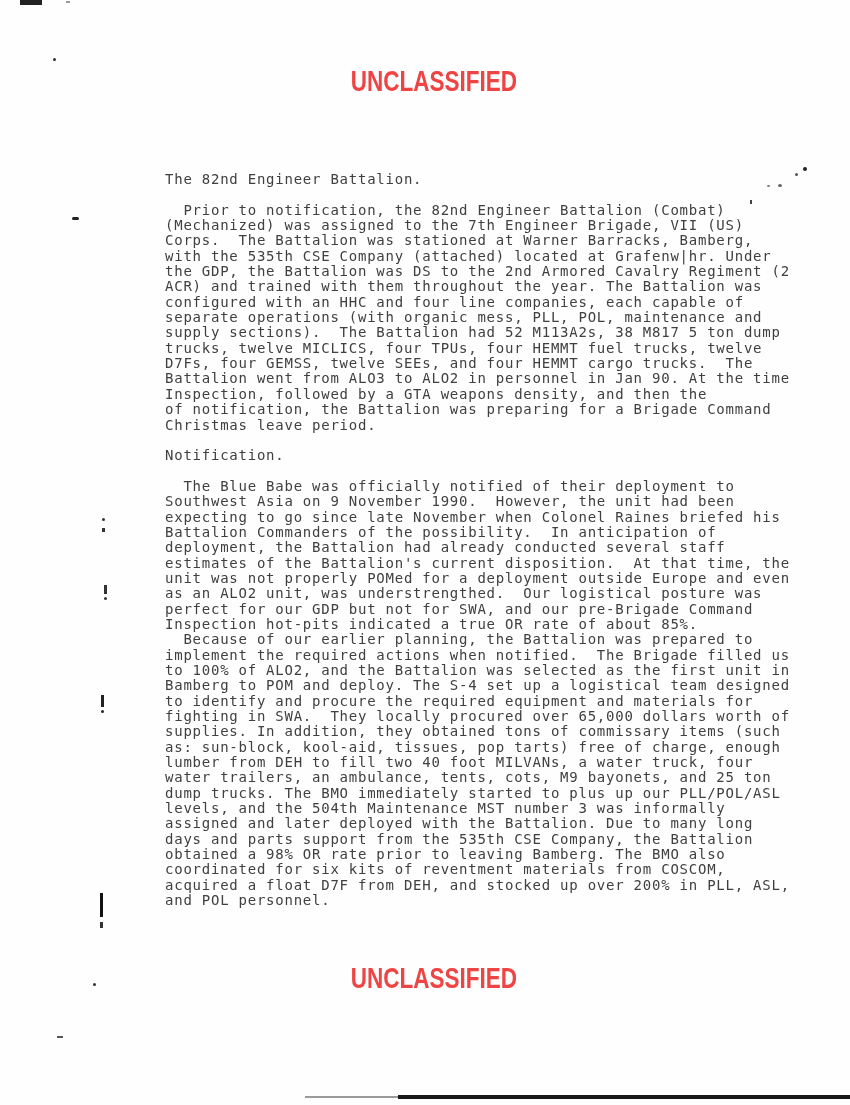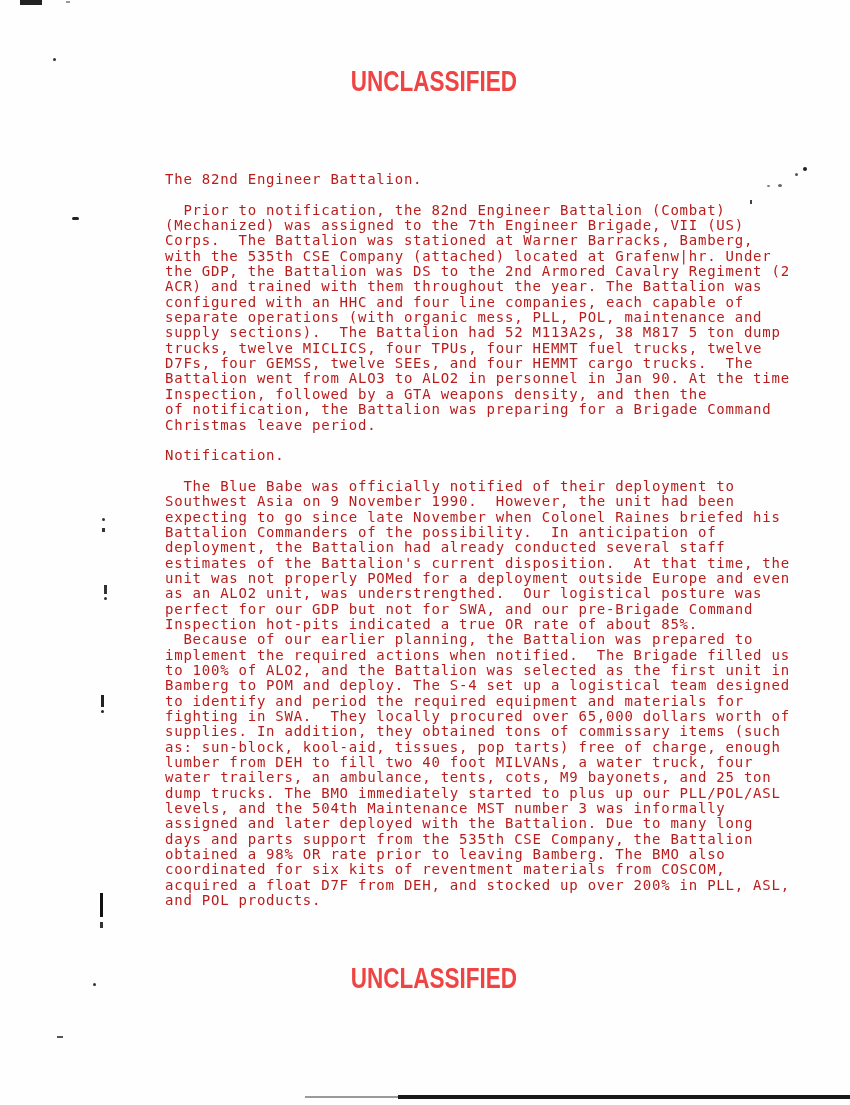--- a/index.html
+++ b/index.html
@@ -30,21 +30,21 @@
     transform:scaleX(0.75);
     transform-origin:center;
   }
   .classification.top{top:64px;}
   .classification.bottom{top:961px;}
   #body-text{
     position:absolute;
     left:165px;
     top:172px;
     width:660px;
-    color:#b91c1c;
+    color:#404040;
     font-family:"DejaVu Sans Mono",monospace;
     font-size:14px;
     letter-spacing:0.76px;
   }
   .tline{
     height:15.35px;
     line-height:15.35px;
     white-space:pre;
   }
   .artifact{position:absolute;background:#333;}
@@ -95,34 +95,34 @@
       <div class="tline">deployment, the Battalion had already conducted several staff</div>
       <div class="tline">estimates of the Battalion's current disposition.  At that time, the</div>
       <div class="tline">unit was not properly POMed for a deployment outside Europe and even</div>
       <div class="tline">as an ALO2 unit, was understrengthed.  Our logistical posture was</div>
       <div class="tline">perfect for our GDP but not for SWA, and our pre-Brigade Command</div>
       <div class="tline">Inspection hot-pits indicated a true OR rate of about 85%.</div>
       <div class="tline">  Because of our earlier planning, the Battalion was prepared to</div>
       <div class="tline">implement the required actions when notified.  The Brigade filled us</div>
       <div class="tline">to 100% of ALO2, and the Battalion was selected as the first unit in</div>
       <div class="tline">Bamberg to POM and deploy. The S-4 set up a logistical team designed</div>
-      <div class="tline">to identify and period the required equipment and materials for</div>
+      <div class="tline">to identify and procure the required equipment and materials for</div>
       <div class="tline">fighting in SWA.  They locally procured over 65,000 dollars worth of</div>
       <div class="tline">supplies. In addition, they obtained tons of commissary items (such</div>
       <div class="tline">as: sun-block, kool-aid, tissues, pop tarts) free of charge, enough</div>
       <div class="tline">lumber from DEH to fill two 40 foot MILVANs, a water truck, four</div>
       <div class="tline">water trailers, an ambulance, tents, cots, M9 bayonets, and 25 ton</div>
       <div class="tline">dump trucks. The BMO immediately started to plus up our PLL/POL/ASL</div>
       <div class="tline">levels, and the 504th Maintenance MST number 3 was informally</div>
       <div class="tline">assigned and later deployed with the Battalion. Due to many long</div>
       <div class="tline">days and parts support from the 535th CSE Company, the Battalion</div>
       <div class="tline">obtained a 98% OR rate prior to leaving Bamberg. The BMO also</div>
       <div class="tline">coordinated for six kits of reventment materials from COSCOM,</div>
       <div class="tline">acquired a float D7F from DEH, and stocked up over 200% in PLL, ASL,</div>
-      <div class="tline">and POL products.</div>
+      <div class="tline">and POL personnel.</div>
     </div>
 
   <div class="classification bottom">
     <span class="squeeze">UNCLASSIFIED</span>
   </div>
 
   <div class="artifact" style="left:20px;top:0;width:22px;height:5px;background:#222;"></div>
   <div class="artifact" style="left:66px;top:1px;width:4px;height:2px;background:#999;"></div>
   <div class="artifact round" style="left:53px;top:58px;width:3px;height:3px;"></div>
   <div class="artifact" style="left:72px;top:217px;width:7px;height:3px;background:#222;border-radius:2px;"></div>

